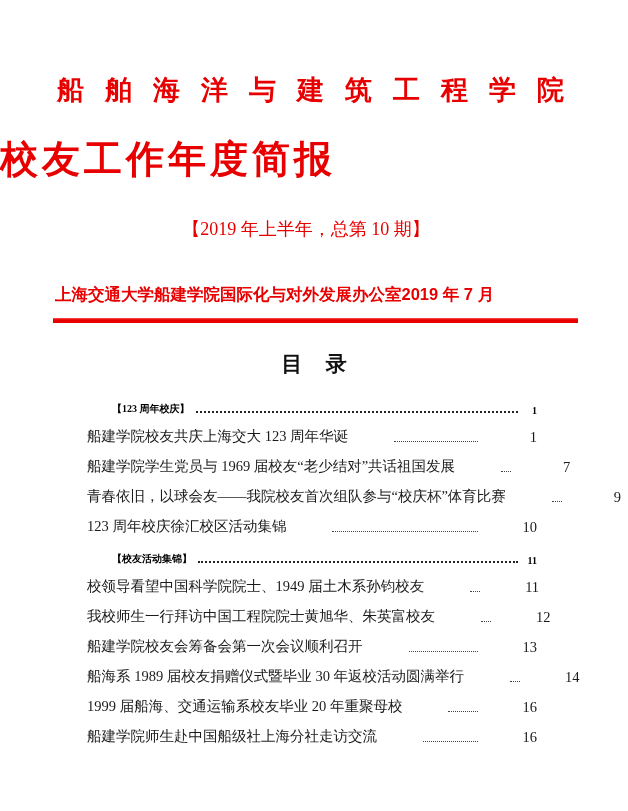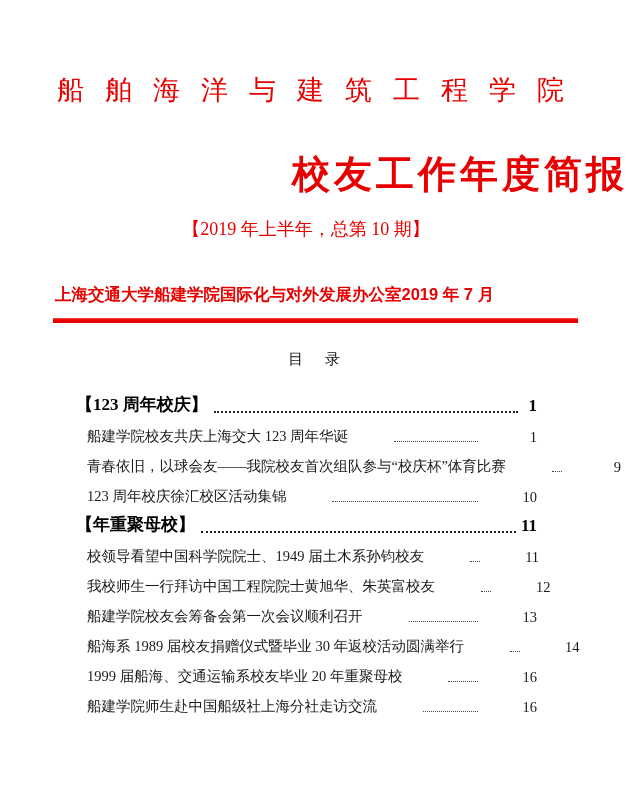--- a/index.html
+++ b/index.html
@@ -7,37 +7,36 @@
     position:relative;
     width:628px;height:811px;
     background:#ffffff;
     font-family:"Liberation Serif", serif;
     overflow:hidden;
   }
   .institution-title{
     position:absolute;top:72px;left:0;right:0;
     text-align:center;
     font-family:"Liberation Sans", sans-serif;
-    font-weight:normal;
+    font-weight:bold;
     font-size:27px;
     letter-spacing:21px;
     padding-left:14px;
     color:var(--red);
     white-space:nowrap;
   }
   .bulletin-title{
     position:absolute;top:134px;left:0;right:0;
-    text-align:right;
+    text-align:left;
     font-family:"DejaVu Serif", serif;
     font-weight:bold;
     font-size:38px;
     letter-spacing:4px;
     color:var(--red);
     white-space:nowrap;
-    margin-top:15px;
   }
   .issue-line{
     position:absolute;top:217px;left:0;right:16px;
     text-align:center;
     font-family:"Liberation Serif", serif;
     font-size:18px;
     color:var(--red);
     white-space:nowrap;
   }
   .publisher-row{
@@ -49,22 +48,22 @@
     color:var(--red);
     white-space:nowrap;
   }
   .red-rule{
     position:absolute;top:318px;left:53px;width:525px;height:5px;
     background:linear-gradient(to bottom, #ff5a50 0%, var(--red) 35%, var(--red) 100%);
   }
   .toc-heading{
     position:absolute;top:350px;left:0;right:0;
     text-align:center;
-    font-weight:normal;
-    font-size:15px;
+    font-weight:bold;
+    font-size:21px;
     letter-spacing:9px;
     padding-left:9px;
     color:#111111;
   }
   .toc{
     position:absolute;top:386px;left:76px;width:461px;
   }
   .toc-row{
     display:flex;align-items:flex-end;
     height:30px;
@@ -79,22 +78,23 @@
     margin:0 5px 4px 6px;
     min-width:10px;
   }
   .toc-row .toc-page{
     flex:0 0 auto;
     min-width:14px;
     text-align:right;
   }
   .toc-row.section{
     font-weight:bold;
-    font-size:17px;
+    font-size:10px;
     color:#000000;
+    margin-left:36px;
   }
   .toc-row.section .leader{border-bottom:2px dotted #222222;margin-bottom:3px;}
   .toc-row.item{padding-left:11px;gap:40px;}
 </style>
 </head>
 <body>
 
 <div class="page">
 
   <div class="institution-title">船舶海洋与建筑工程学院</div>
@@ -120,35 +120,40 @@
       <span class="toc-page">1</span>
     </div>
 
     <div class="toc-row item">
       <span class="toc-label">船建学院校友共庆上海交大 123 周年华诞</span>
       <span class="leader"></span>
       <span class="toc-page">1</span>
     </div>
 
 
+    <div class="toc-row item">
+      <span class="toc-label">船建学院学生党员与 1969 届校友“老少结对”共话祖国发展</span>
+      <span class="leader"></span>
+      <span class="toc-page">7</span>
+    </div>
 
     <div class="toc-row item">
       <span class="toc-label">青春依旧，以球会友——我院校友首次组队参与“校庆杯”体育比赛</span>
       <span class="leader"></span>
       <span class="toc-page">9</span>
     </div>
 
     <div class="toc-row item">
       <span class="toc-label">123 周年校庆徐汇校区活动集锦</span>
       <span class="leader"></span>
       <span class="toc-page">10</span>
     </div>
 
     <div class="toc-row section">
-      <span class="toc-label">【年重聚母校】</span>
+      <span class="toc-label">【校友活动集锦】</span>
       <span class="leader"></span>
       <span class="toc-page">11</span>
     </div>
 
     <div class="toc-row item">
       <span class="toc-label">校领导看望中国科学院院士、1949 届土木系孙钧校友</span>
       <span class="leader"></span>
       <span class="toc-page">11</span>
     </div>
 

